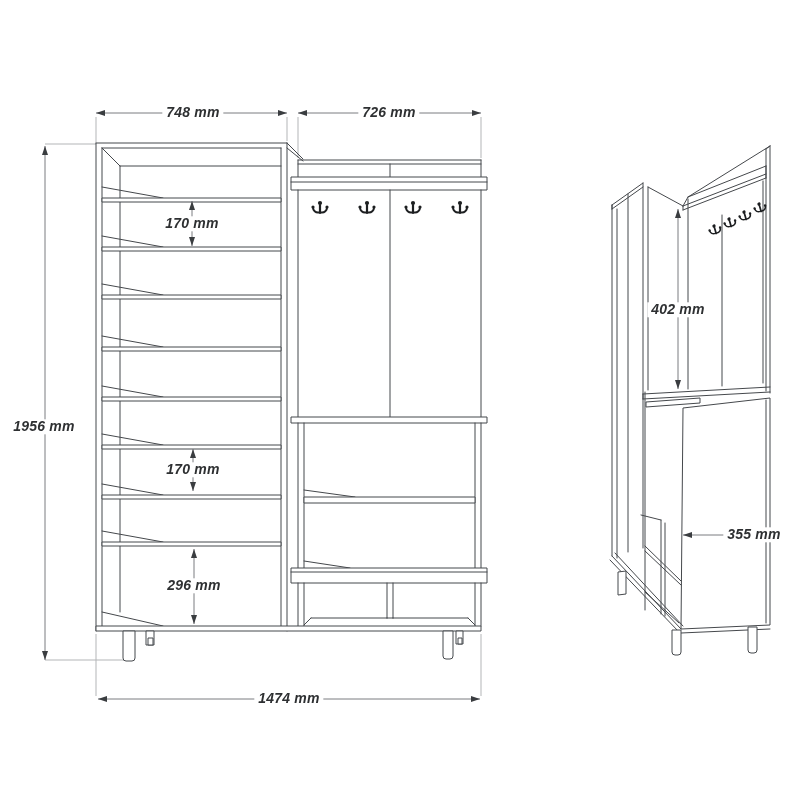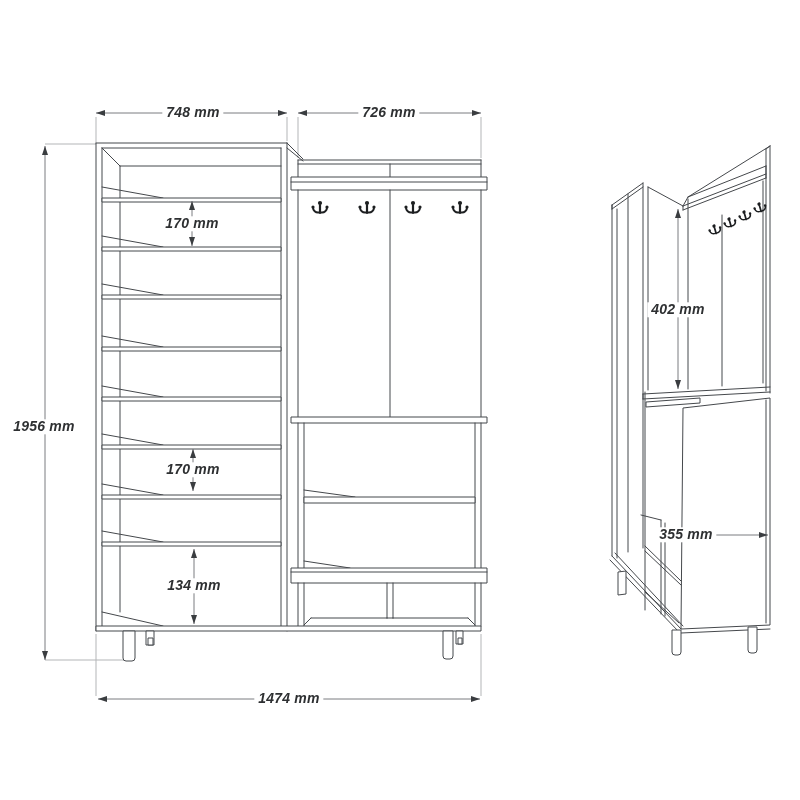--- a/index.html
+++ b/index.html
@@ -223,18 +223,18 @@
       <polygon class="arr" points="768,535 759,532 759,538"></polygon>
     </g>
   </g>
 </svg>
 
 <div class="dim-label" style="left:193px;top:113px;">748 mm</div>
 <div class="dim-label" style="left:389px;top:113px;text-align:center;">726 mm</div>
 <div class="dim-label" style="left:44px;top:407px;margin-top:20px;">1956 mm</div>
 <div class="dim-label" style="left:192px;top:224px;">170 mm</div>
 <div class="dim-label" style="left:193px;top:470px;">170 mm</div>
-<div class="dim-label" style="left:194px;top:586px;">134 mm</div>
+<div class="dim-label" style="left:194px;top:586px;">296 mm</div>
 <div class="dim-label" style="left:289px;top:699px;text-align:right;">1474 mm</div>
 <div class="dim-label" style="left:678px;top:310px;">402 mm</div>
-<div class="dim-label" style="left:686px;top:535px;text-align:center;">355 mm</div>
+<div class="dim-label" style="left:754px;top:535px;text-align:center;">355 mm</div>
 
 </div>
 
 </body></html>

